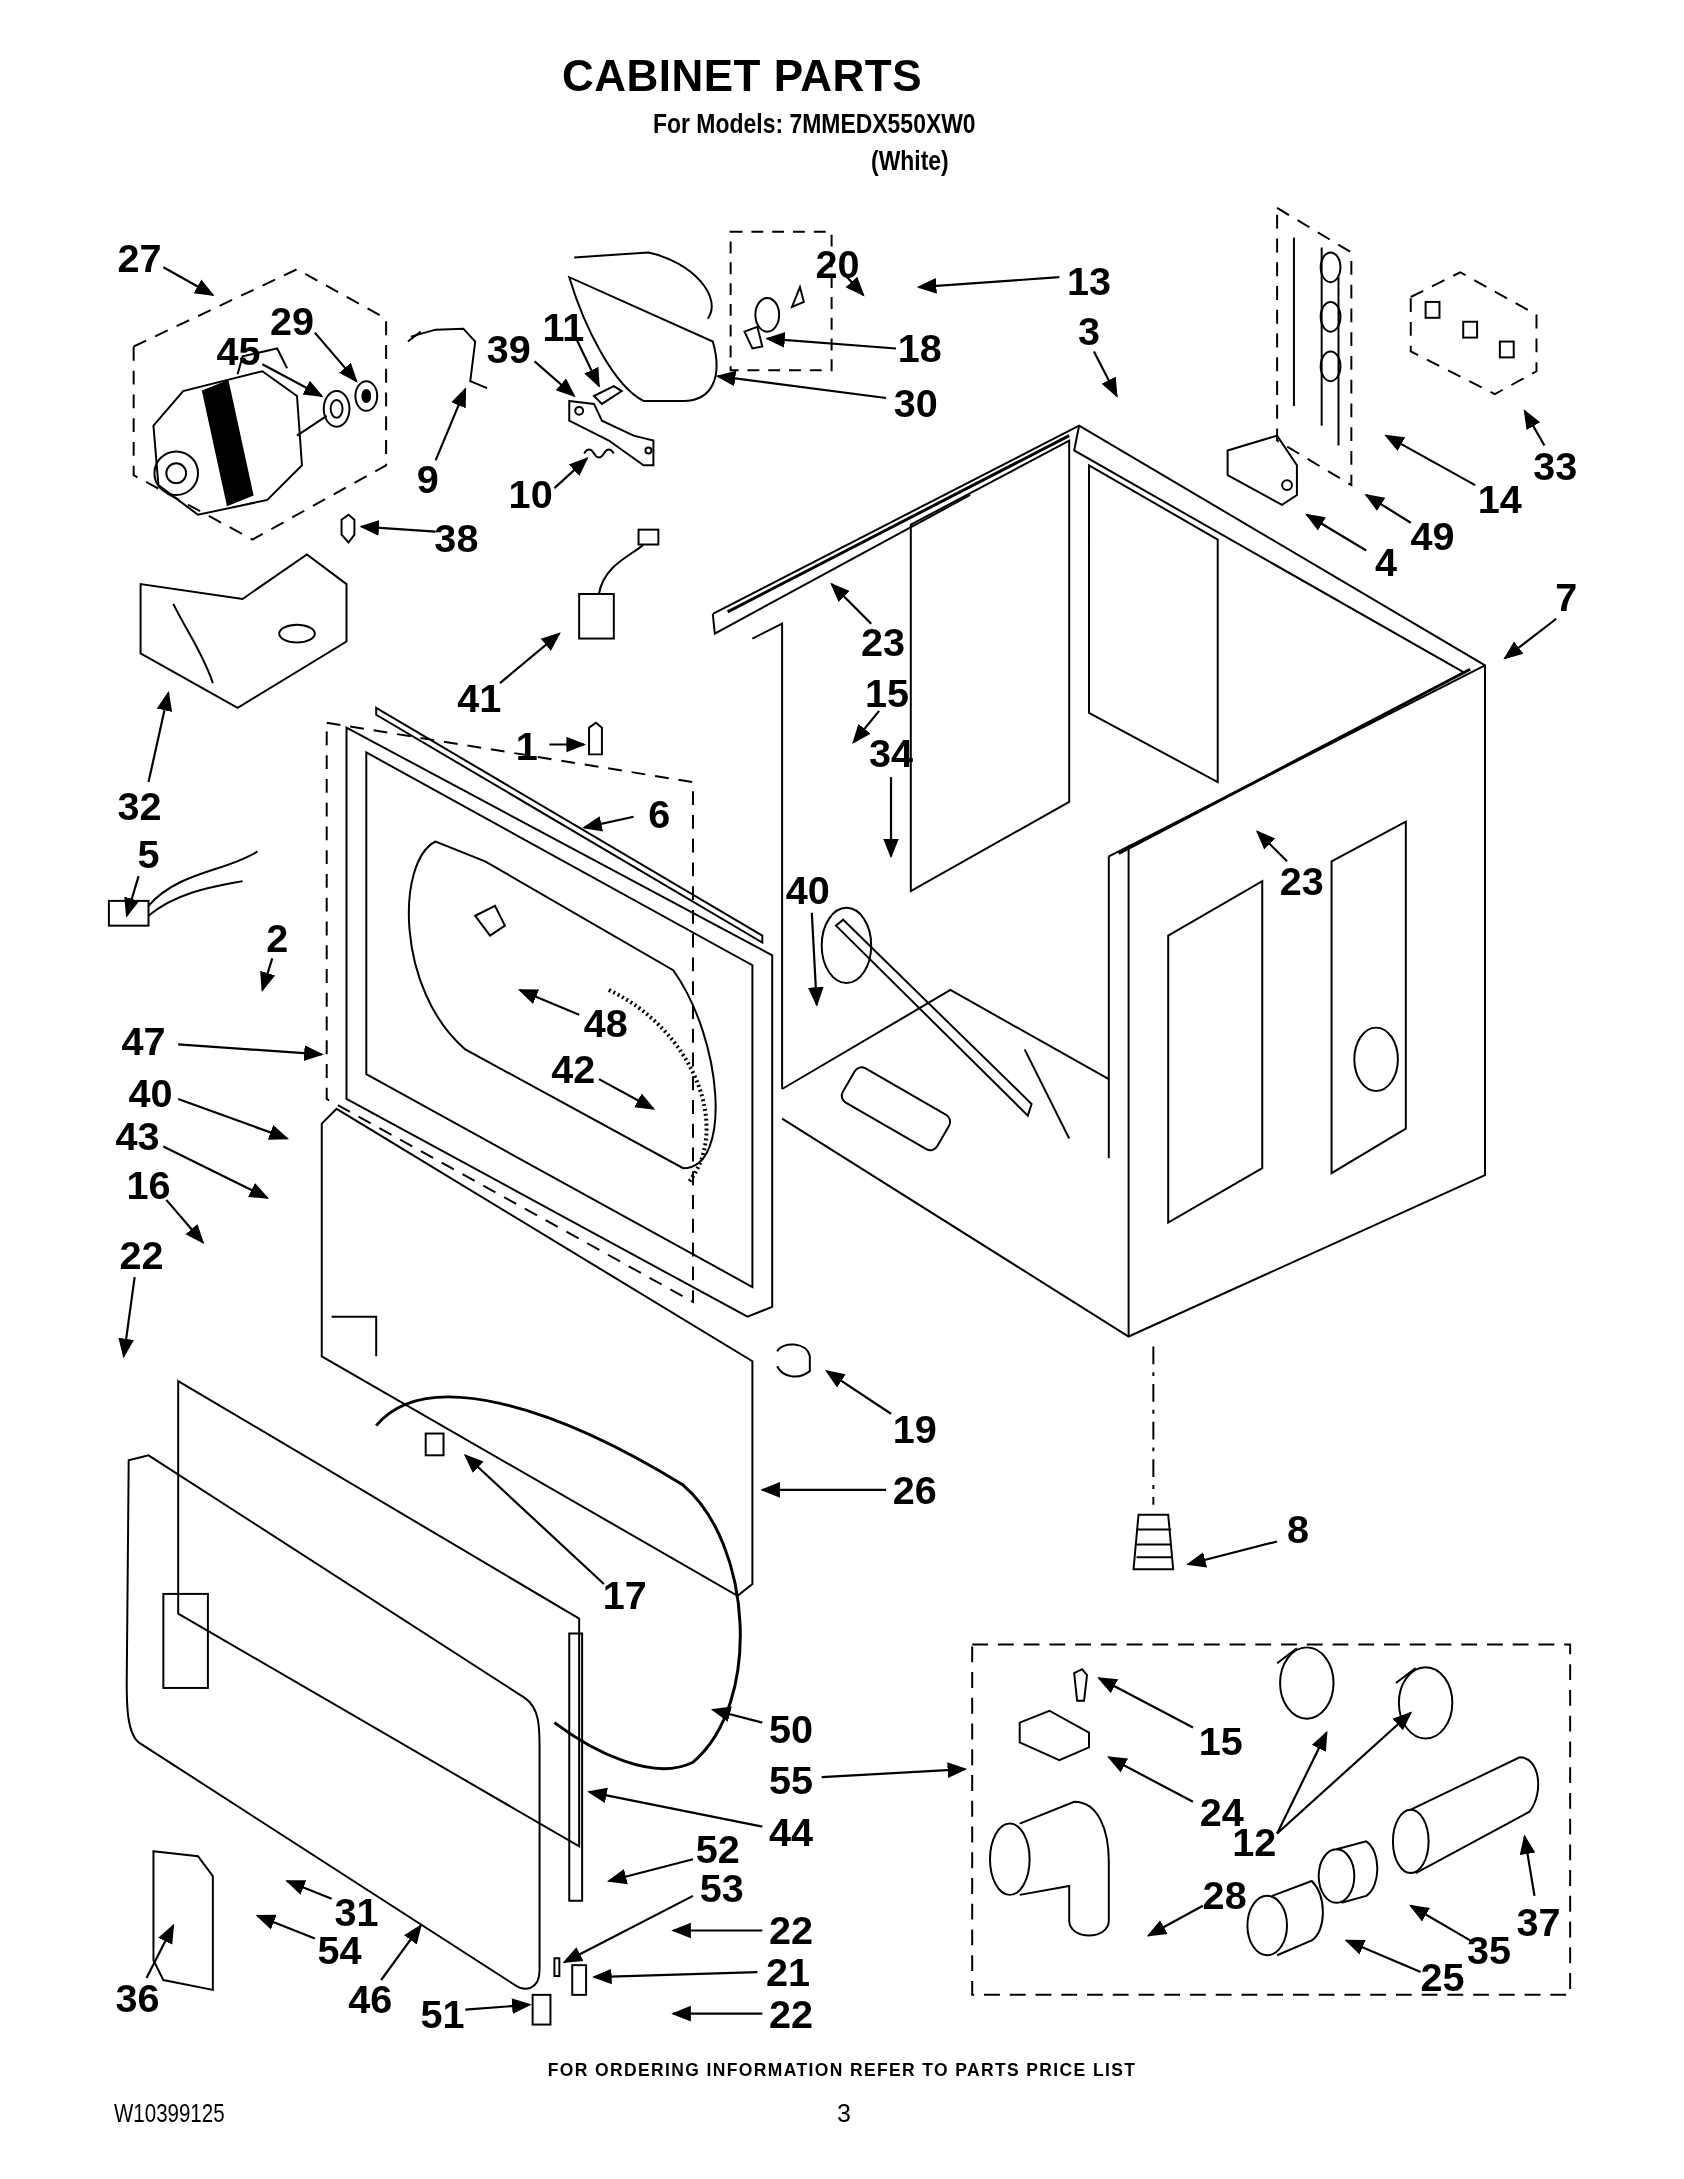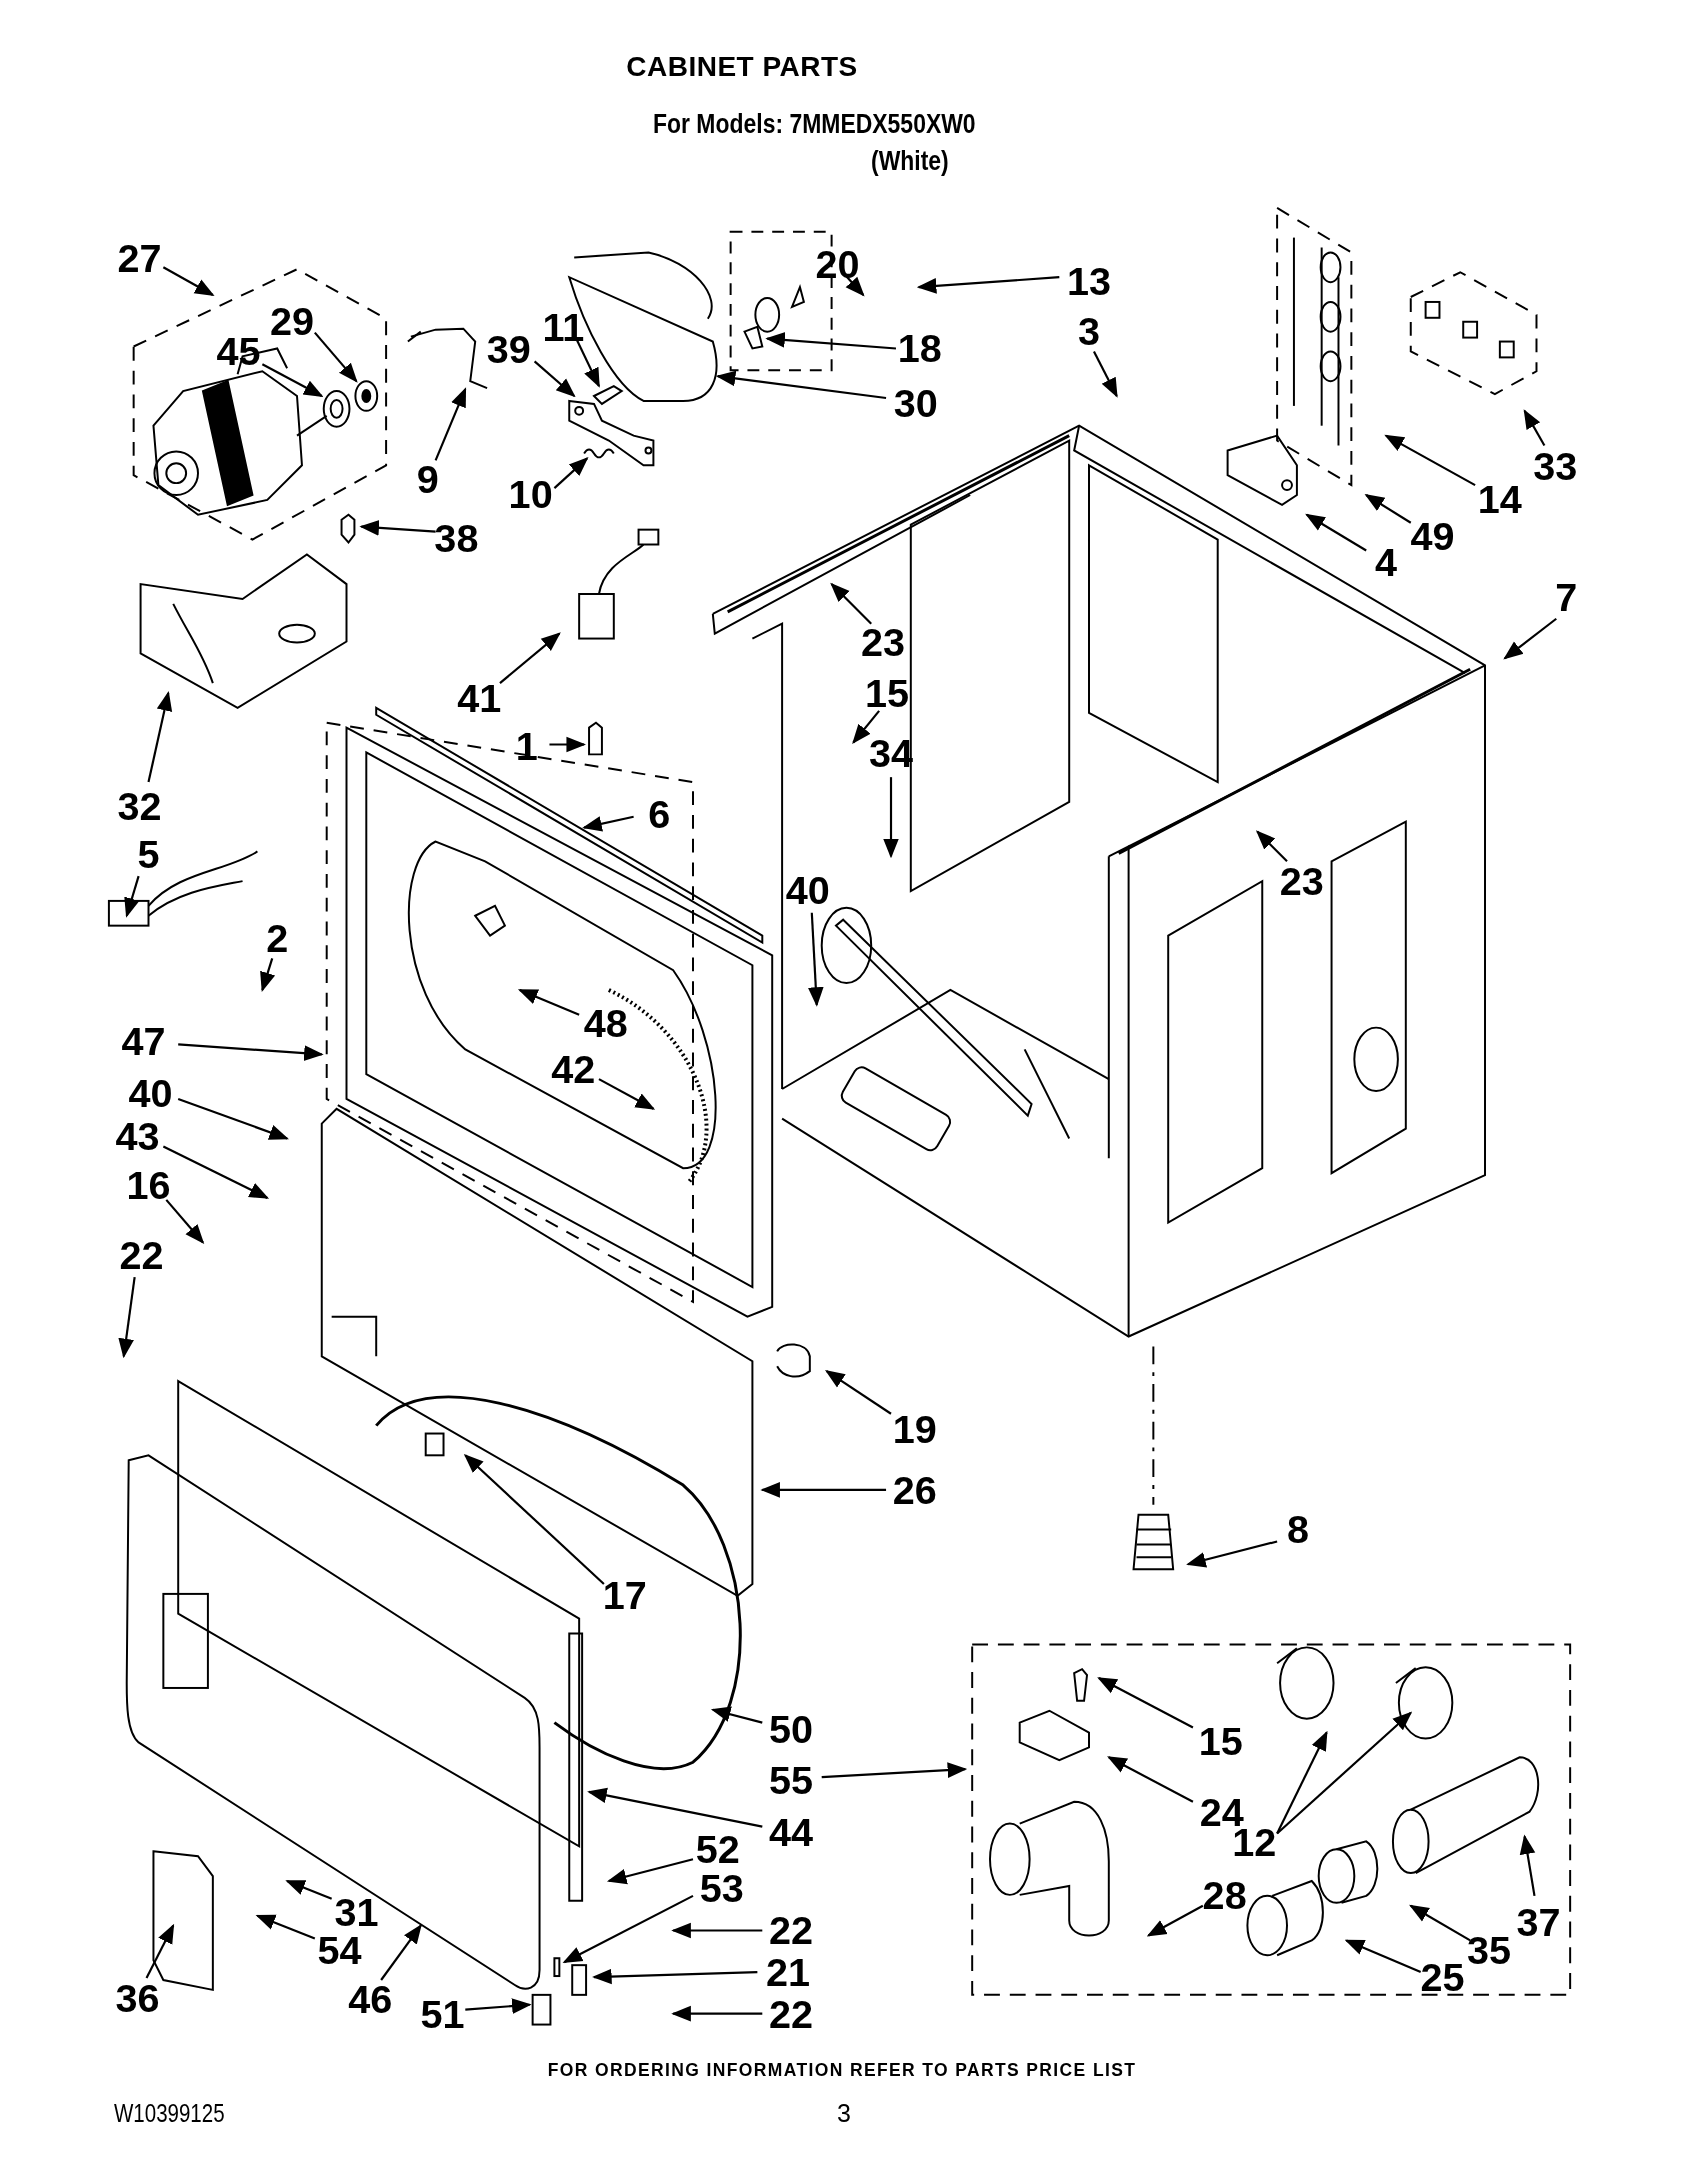--- a/index.html
+++ b/index.html
@@ -1,17 +1,17 @@
 <!DOCTYPE html>
 <html><head>
 <meta charset="utf-8">
 <style>
   html,body{margin:0;padding:0;background:#ffffff;}
   body{width:1684px;height:2179px;position:relative;overflow:hidden;font-family:"Liberation Sans","DejaVu Sans",sans-serif;color:#000;}
-  .title{position:absolute;left:0;width:1484px;top:51px;text-align:center;font-weight:bold;font-size:28px;letter-spacing:0.5px;}
+  .title{position:absolute;left:0;width:1484px;top:51px;text-align:center;font-weight:bold;font-size:44px;letter-spacing:0.5px;}
   .models{position:absolute;left:653px;top:109px;font-weight:bold;font-size:27px;transform:scaleX(0.85);transform-origin:left top;white-space:nowrap;}
   .color{position:absolute;left:871px;top:146px;font-weight:bold;font-size:27px;transform:scaleX(0.85);transform-origin:left top;}
   svg.diagram{position:absolute;left:0;top:0;}
   .footer-note{position:absolute;left:0;width:1684px;top:2059px;text-align:center;font-weight:bold;font-size:19px;letter-spacing:1.5px;transform:scaleX(0.92);}
   .docnum{position:absolute;left:114px;top:2099px;font-size:25px;transform:scaleX(0.82);transform-origin:left top;}
   .pagenum{position:absolute;left:837px;top:2099px;font-size:25px;}
   .callout{font-family:"Liberation Sans","DejaVu Sans",sans-serif;font-weight:bold;font-size:40px;fill:#000;}
 </style>
 </head>
 <body>

